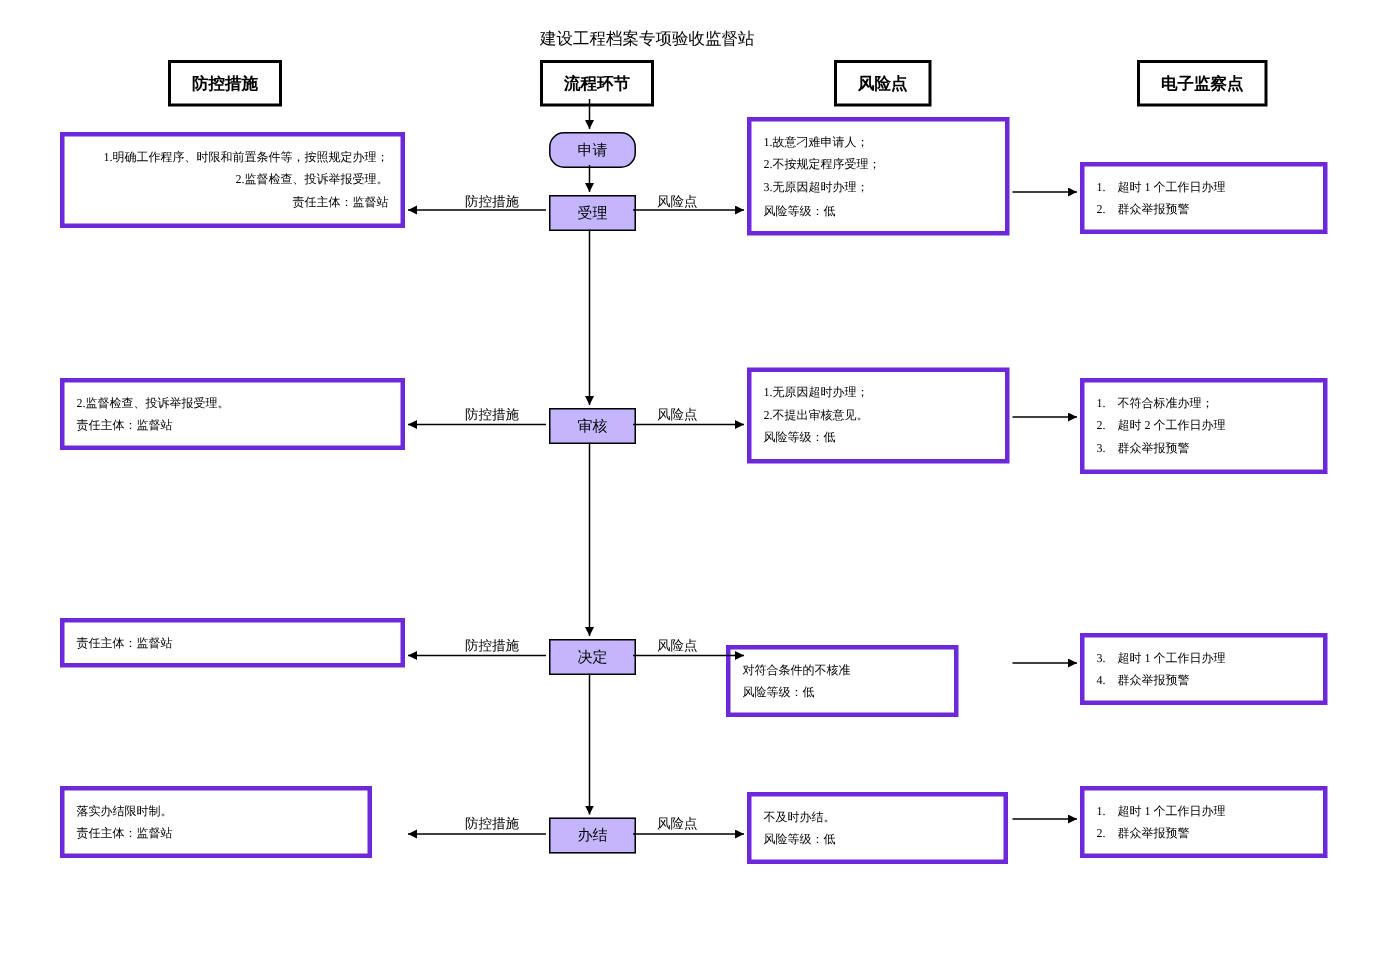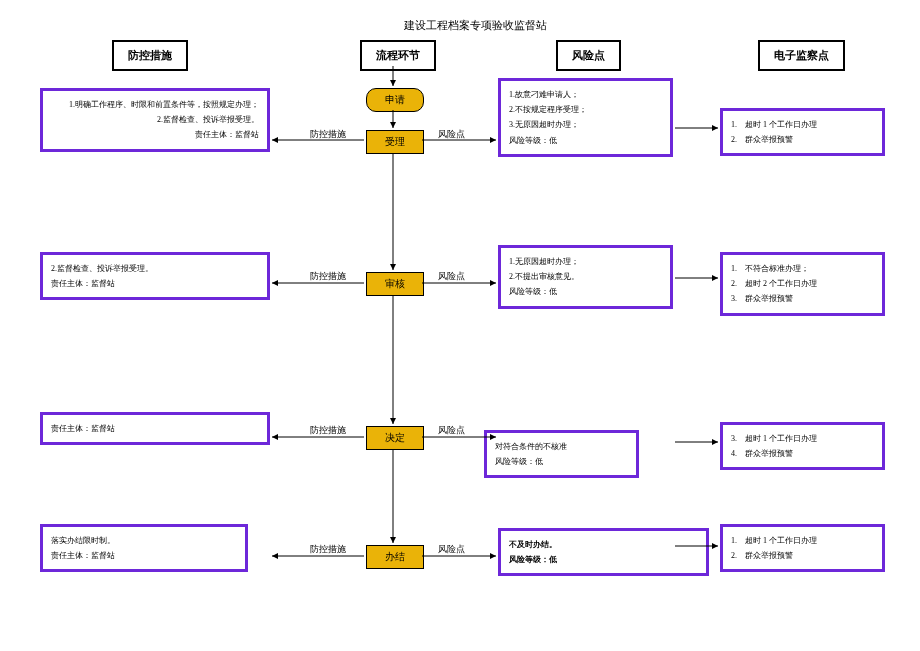--- a/index.html
+++ b/index.html
@@ -1,20 +1,20 @@
 <!DOCTYPE html>
 <html><head>
   <meta charset="utf-8">
   <style>
     * { box-sizing: border-box; margin: 0; padding: 0; }
     body { font-family: "SimSun", "宋体", serif; font-size: 9px; width: 920px; height: 651px; position: relative; background: #fff; color: #000; }
-    .title { position: absolute; top: 18px; left: 360px; font-size: 11px; margin-left: 44px; }
+    .title { position: absolute; top: 18px; left: 360px; font-size: 11px; }
     .header { position: absolute; border: 2px solid #000; padding: 6px 14px; font-size: 11px; font-weight: bold; text-align: center; }
     .box { position: absolute; border: 3px solid #6d28d9; padding: 6px 8px; line-height: 1.9; font-size: 8px; }
-    .node { position: absolute; border: 1px solid #000; padding: 4px 18px; font-size: 10px; text-align: center; background: #eab308; }
+    .node { position: absolute; border: 1px solid #000; padding: 4px 18px; font-size: 10px; text-align: center; background: #c4b5fd; }
     .node.rounded { border-radius: 10px; }
     .label { position: absolute; font-size: 9px; }
     svg { position: absolute; top: 0; left: 0; pointer-events: none; }
     .arrow { stroke: #000; stroke-width: 1; fill: none; }
     .arrowhead { fill: #000; }
   </style>
 </head>
 <body>
 
 <div class="title">建设工程档案专项验收监督站</div>
@@ -55,21 +55,21 @@
 </div>
 <div class="box" style="left:498px; top:245px; width:175px;">
   <div>1.无原因超时办理；</div>
   <div>2.不提出审核意见。</div>
   <div>风险等级：低</div>
 </div>
 <div class="box" style="left:484px; top:430px; width:155px;">
   <div>对符合条件的不核准</div>
   <div>风险等级：低</div>
 </div>
-<div class="box" style="left:498px; top:528px; width:211px;font-weight:bold;">
+<div class="box" style="left:498px; top:528px; width:174px;">
   <div>不及时办结。</div>
   <div>风险等级：低</div>
 </div>
 
 <div class="box" style="left:720px; top:108px; width:165px;">
   <div>1.　超时 1 个工作日办理</div>
   <div>2.　群众举报预警</div>
 </div>
 <div class="box" style="left:720px; top:252px; width:165px;">
   <div>1.　不符合标准办理；</div>

